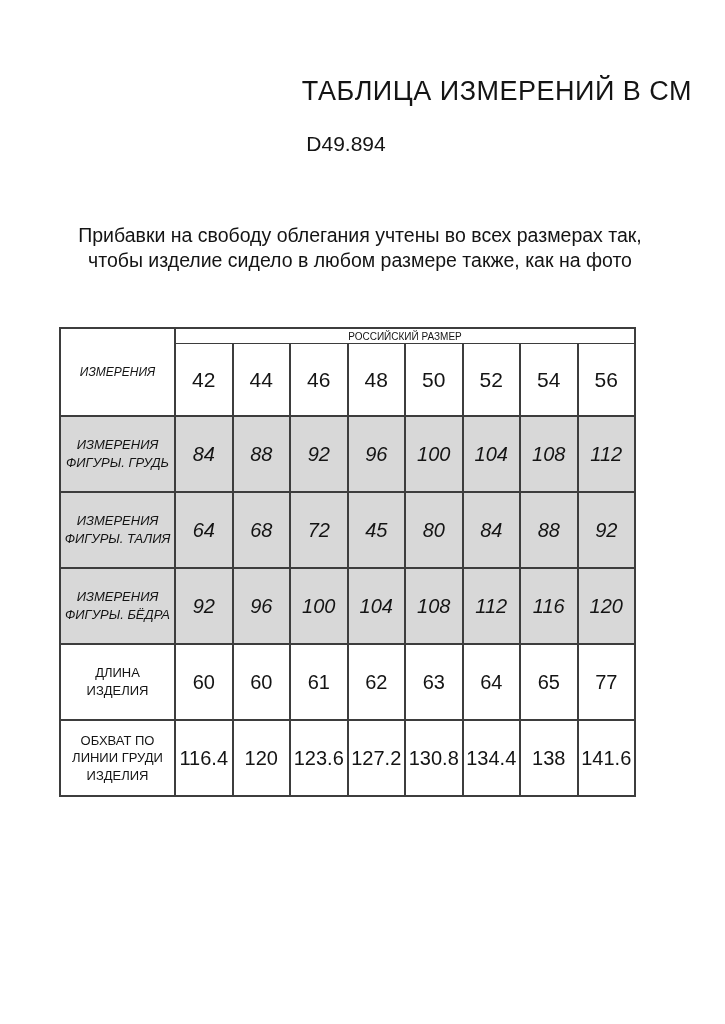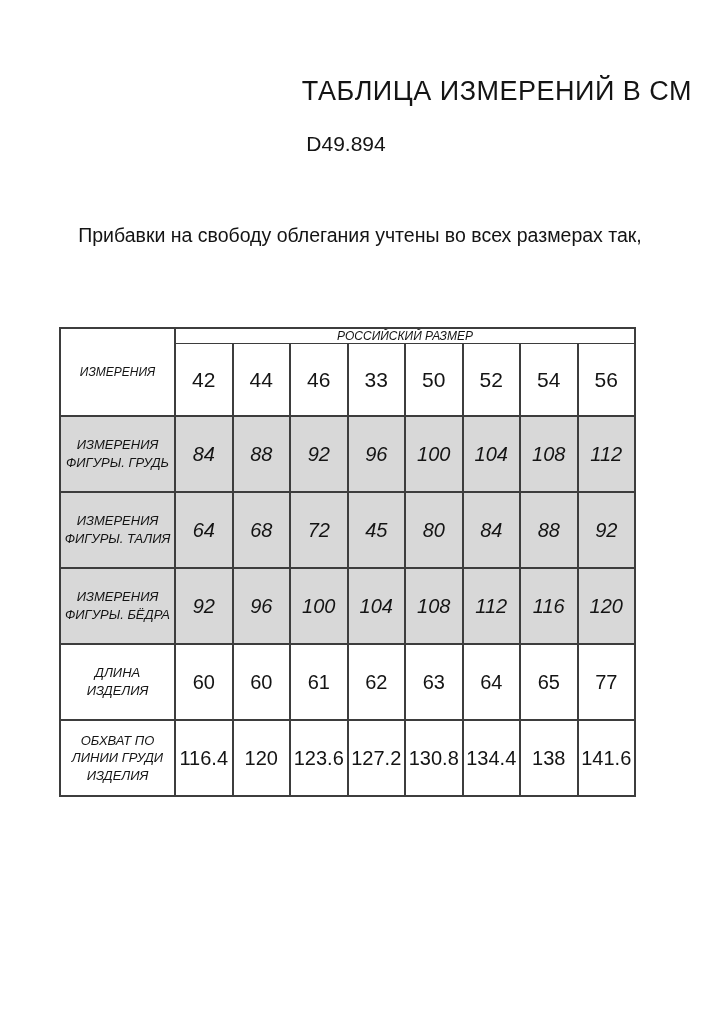--- a/index.html
+++ b/index.html
@@ -42,57 +42,56 @@
   .size-table td{
     border:2px solid var(--border);
     text-align:center;
     vertical-align:middle;
     padding:0;
     overflow:hidden;
   }
   .size-table col.c-label{width:115px;}
   td.group-header{
     height:14px;
-    font-size:12px;
+    font-size:10px;
     border-bottom-width:1px;
-    font-style:italic;
   }
   td.corner-header{
     font-size:12px;
     font-style:italic;
   }
   td.size-cell{
     height:71px;
     font-size:21px;
     font-weight:normal;
     border-top-width:1px;
   }
   tr.data-row td{height:70px;}
   td.row-label{
     font-size:13px;
     line-height:1.35;
     padding:2px 3px;
-    font-style:italic;
   }
   td.value-cell{
     font-size:20px;
   }
   tr.shaded{background:var(--shaded-row-bg);border-radius:10px;}
   tr.shaded td.row-label,
   tr.shaded td.value-cell{font-style:italic;}
 </style>
 </head>
 <body>
 
 <div class="doc-title">ТАБЛИЦА ИЗМЕРЕНИЙ В СМ</div>
 
 <div class="product-code">D49.894</div>
 
 <div class="fit-note">
   <div>Прибавки на свободу облегания учтены во всех размерах так,</div>
+  <div>чтобы изделие сидело в любом размере также, как на фото</div>
 </div>
 
 <table class="size-table">
   <colgroup>
     <col class="c-label">
     <col>
       <col>
       <col>
       <col>
       <col>
@@ -102,21 +101,21 @@
   </colgroup>
   <tbody>
     <tr>
       <td class="corner-header" rowspan="2">ИЗМЕРЕНИЯ</td>
       <td class="group-header" colspan="8">РОССИЙСКИЙ РАЗМЕР</td>
     </tr>
     <tr>
       <td class="size-cell">42</td>
       <td class="size-cell">44</td>
       <td class="size-cell">46</td>
-      <td class="size-cell">33</td>
+      <td class="size-cell">48</td>
       <td class="size-cell">50</td>
       <td class="size-cell">52</td>
       <td class="size-cell">54</td>
       <td class="size-cell">56</td>
     </tr>
 
     <tr class="data-row shaded">
       <td class="row-label">ИЗМЕРЕНИЯ ФИГУРЫ. ГРУДЬ</td>
       <td class="value-cell">84</td>
       <td class="value-cell">88</td>

